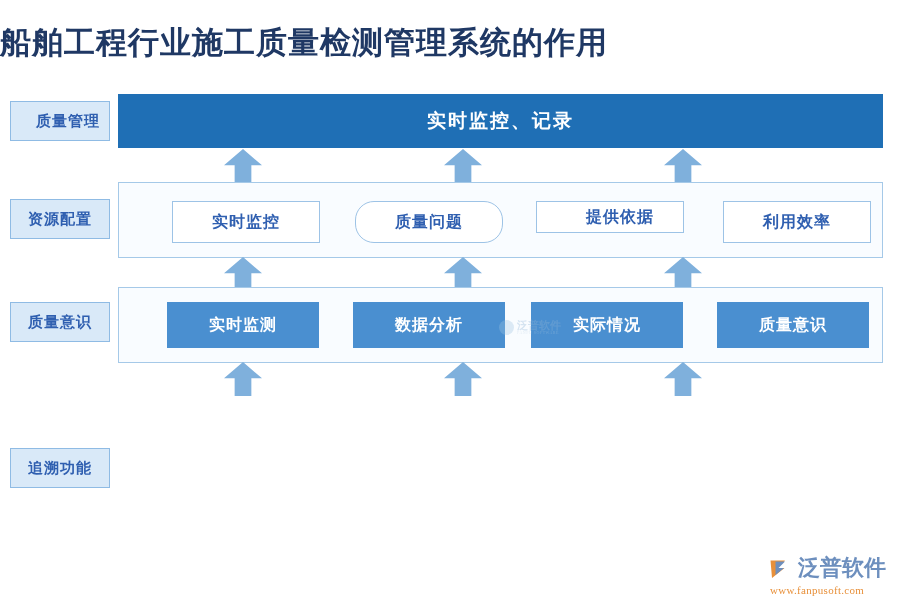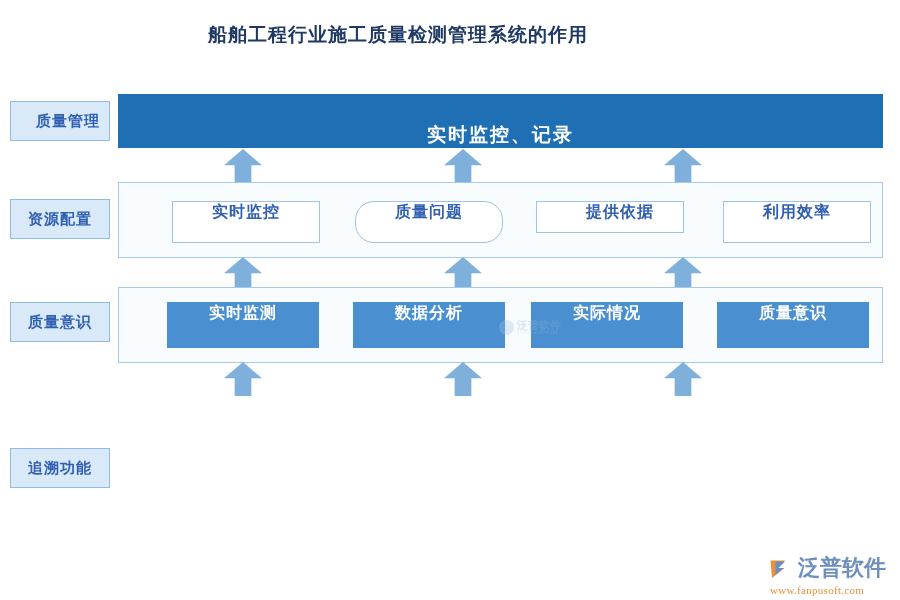--- a/index.html
+++ b/index.html
@@ -16,22 +16,21 @@
     font-family: "Liberation Serif", "DejaVu Serif", serif;
     -webkit-font-smoothing: antialiased;
   }
 
   
   #page-title {
     position: absolute;
     left: 0;
     top: 22px;
     width: 796px;
-    text-align: center;
-    font-size: 19px;
+    font-size: 31px;
     font-weight: bold;
     color: #1f3864;
     letter-spacing: 1px;
     font-family: "Liberation Serif", "DejaVu Serif", serif;
   }
 
   
   #diagram {
     position: absolute;
     left: 0;
@@ -83,21 +82,21 @@
     background: #f9fcff;
     border: 1px solid #a5c9e8;
     display: flex;
     align-items: center;
   }
 
   
   .node {
     box-sizing: border-box;
     display: flex;
-    align-items: flex-start;
+    align-items: center;
     justify-content: center;
     text-align: center;
     font-weight: bold;
     letter-spacing: 1px;
     font-family: "Liberation Serif", "DejaVu Serif", serif;
   }
   .node-outline {
     background: #ffffff;
     border: 1px solid #9dc3e6;
     color: #2f5fb0;
@@ -214,21 +213,21 @@
   <div class="stage-label" style="top:199px;">
     <span>资源配置</span>
   </div>
   <div class="stage-label" style="top:302px;">
     <span>质量意识</span>
   </div>
   <div class="stage-label" style="top:448px;">
     <span>追溯功能</span>
   </div>
 
-  <div class="row-band band-top" style="top:94px;align-items:flex-end;">
+  <div class="row-band band-top" style="top:94px;">
     <span class="band-title">实时监控、记录</span>
   </div>
 
   <div class="arrow-up" style="left:224px; top:149px;"></div>
   <div class="arrow-up" style="left:444px; top:149px;"></div>
   <div class="arrow-up" style="left:664px; top:149px;"></div>
 
   <div class="row-band band-outline" style="top:182px; height:76px;">
     <div class="node node-outline" style="position:absolute; left:53px; top:18px; width:148px; height:42px;">
       <span>实时监控</span>

